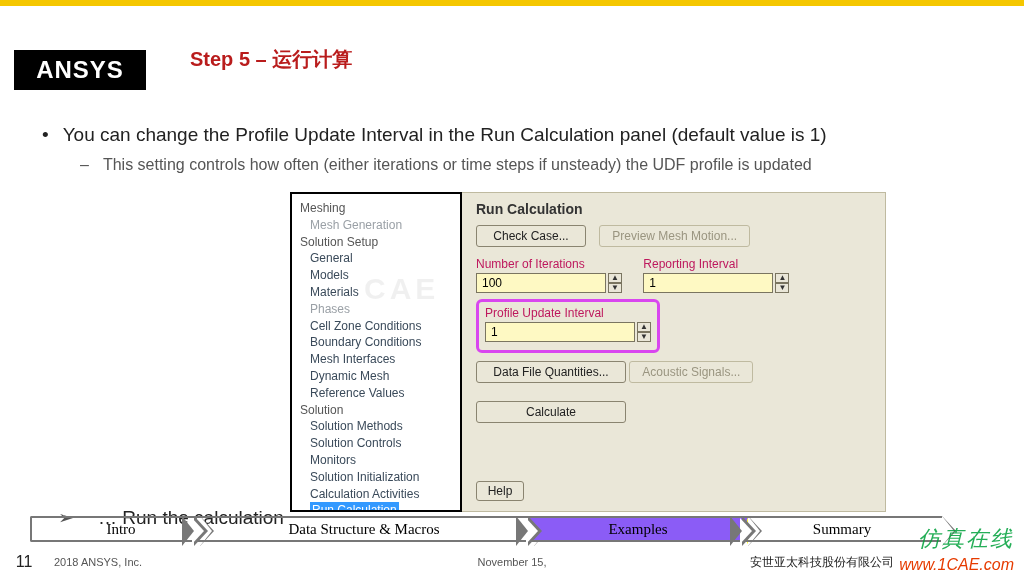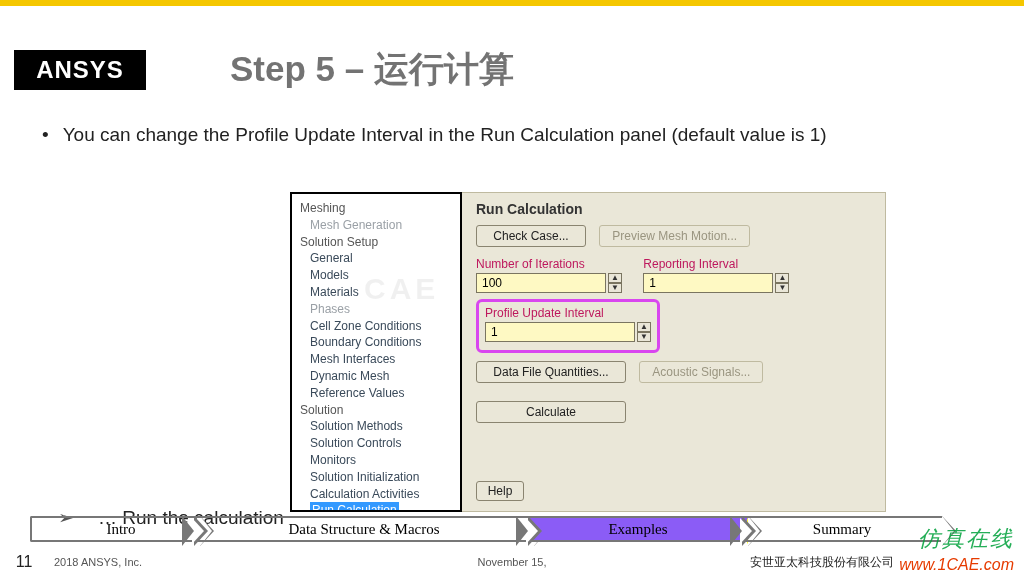--- a/index.html
+++ b/index.html
@@ -25,23 +25,22 @@
   .ansys-logo {
     position: absolute; left: 14px; top: 40px;
     width: 132px; height: 40px;
     background: #000; color: #fff;
     display: flex; align-items: center; justify-content: center;
     font-family: "Arial Black", Arial; font-weight: 900;
     letter-spacing: 1px; font-size: 24px;
   }
   .step-title {
     position: absolute; left: 190px; top: 36px;
-    font-size: 35px; font-weight: bold; color: #737373;
+    font-size: 20px; font-weight: bold; color: #b91c1c;
     font-family: "Segoe UI", Arial;
-    margin-left: 40px;
   }
   .bullet-main {
     position: absolute; left: 42px; top: 114px;
     font-size: 19px; color: #222;
   }
   .bullet-main::before {
     content: "•"; margin-right: 14px;
   }
   .bullet-sub {
     position: absolute; left: 80px; top: 146px;
@@ -193,20 +192,21 @@
 
 <div class="topbar"></div>
 <div class="whitebar"></div>
 
 <div class="main">
 
   <div class="ansys-logo">ANSYS</div>
   <div class="step-title">Step 5 – 运行计算</div>
 
   <div class="bullet-main">You can change the Profile Update Interval in the Run Calculation panel (default value is 1)</div>
+  <div class="bullet-sub">This setting controls how often (either iterations or time steps if unsteady) the UDF profile is updated</div>
 
   <div class="app-shot">
     <div class="tree-panel">
       <div class="h">Meshing</div>
       <div class="item dim">Mesh Generation</div>
       <div class="h">Solution Setup</div>
       <div class="item">General</div>
       <div class="item">Models</div>
       <div class="item">Materials</div>
       <div class="item dim">Phases</div>
@@ -261,21 +261,21 @@
           <input value="1" style="">
           <div class="spin-btns">
             <span>▲</span>
             <span>▼</span>
           </div>
         </div>
       </div>
 
       <div class="row" style="margin-top:8px">
         <span class="btn" style="min-width:150px">Data File Quantities...</span>
-        <span class="btn disabled" style="margin-left:10px">Acoustic Signals...</span>
+        <span class="btn disabled" style="margin-left:0">Acoustic Signals...</span>
       </div>
 
       <div class="row" style="margin-top:18px">
         <span class="btn" style="min-width:150px">Calculate</span>
       </div>
 
       <span class="btn help-btn">Help</span>
     </div>
   </div>
 

